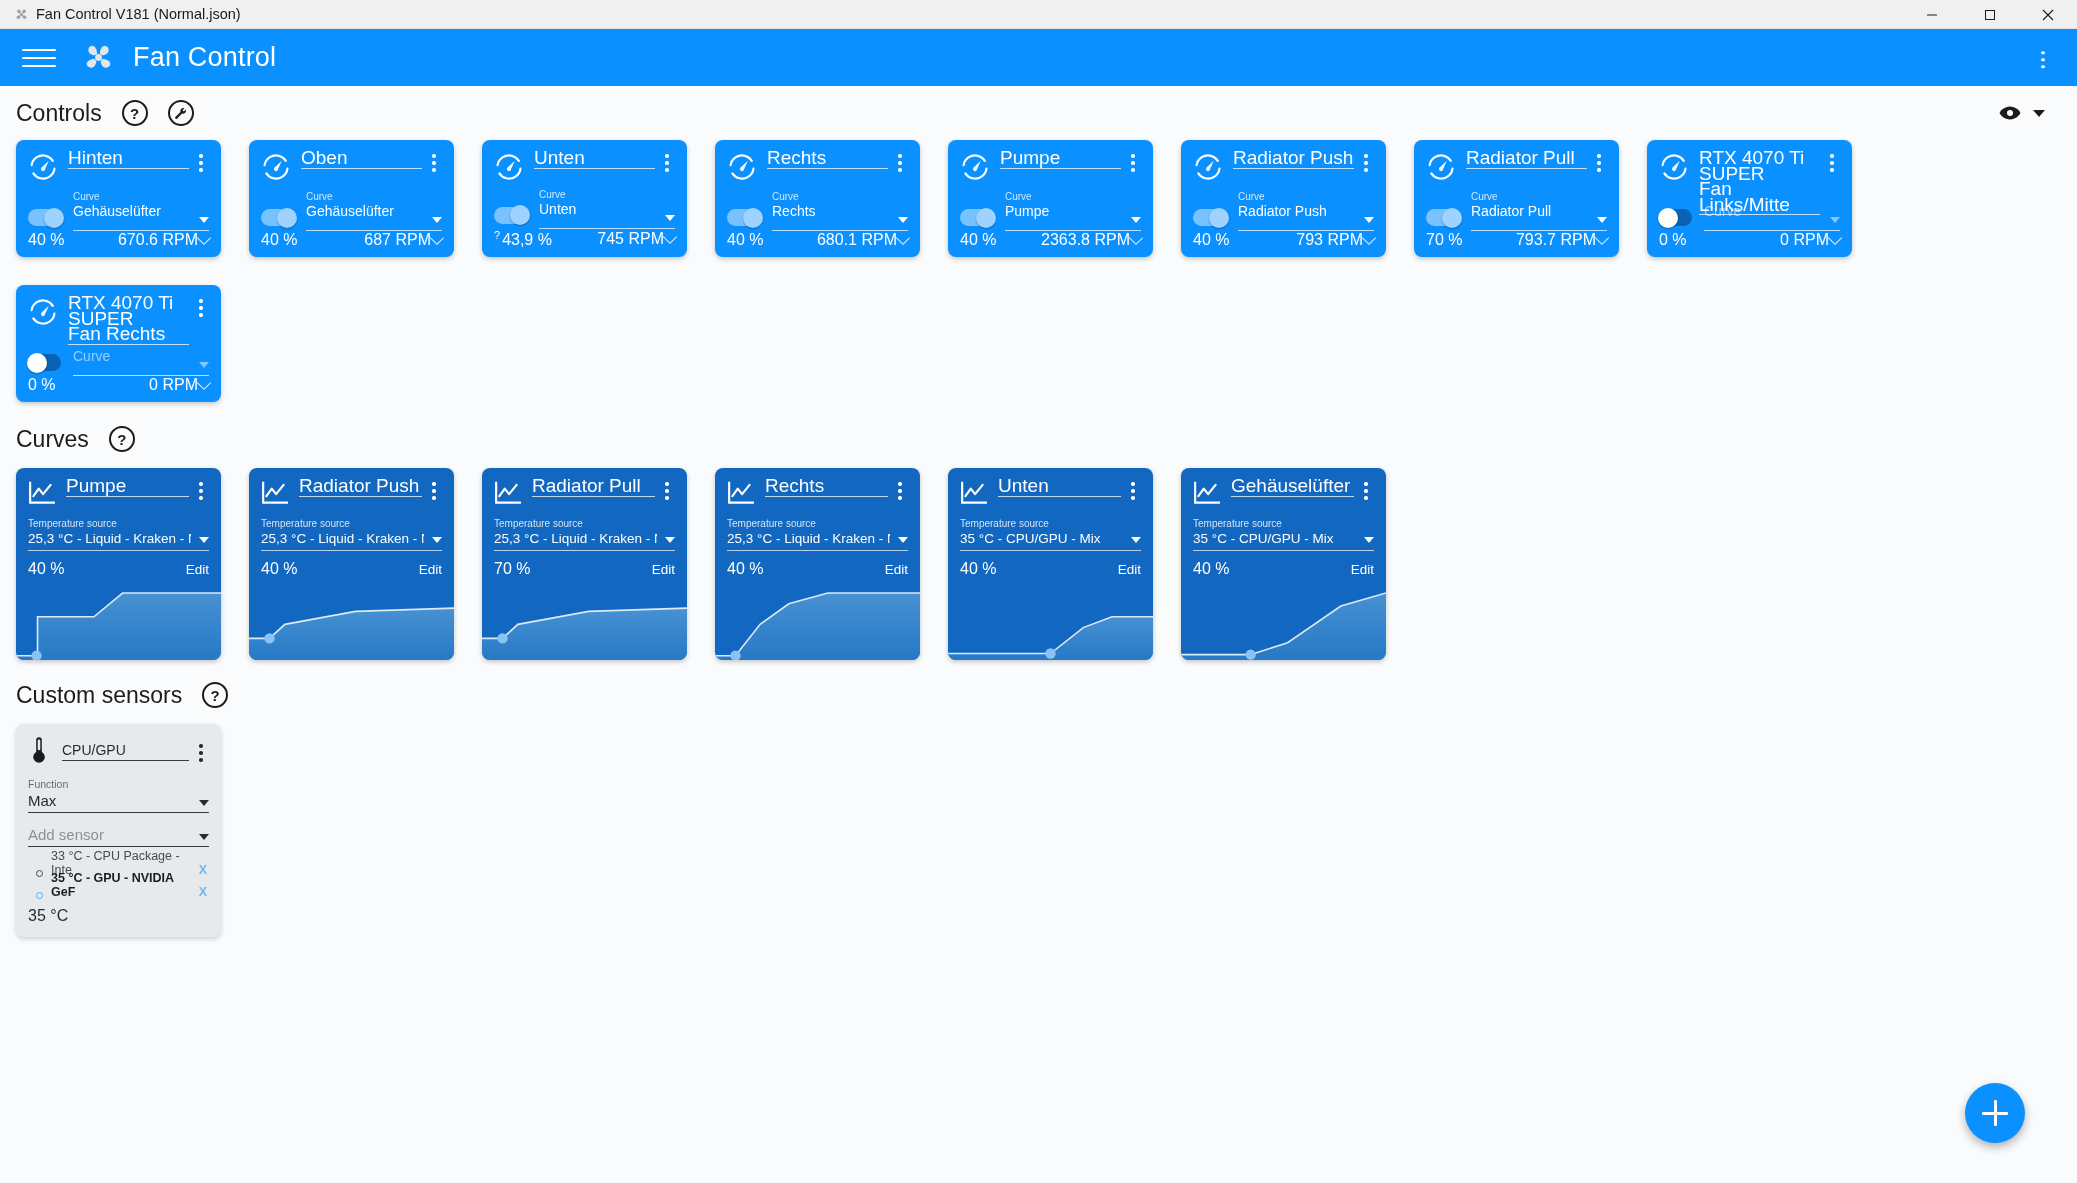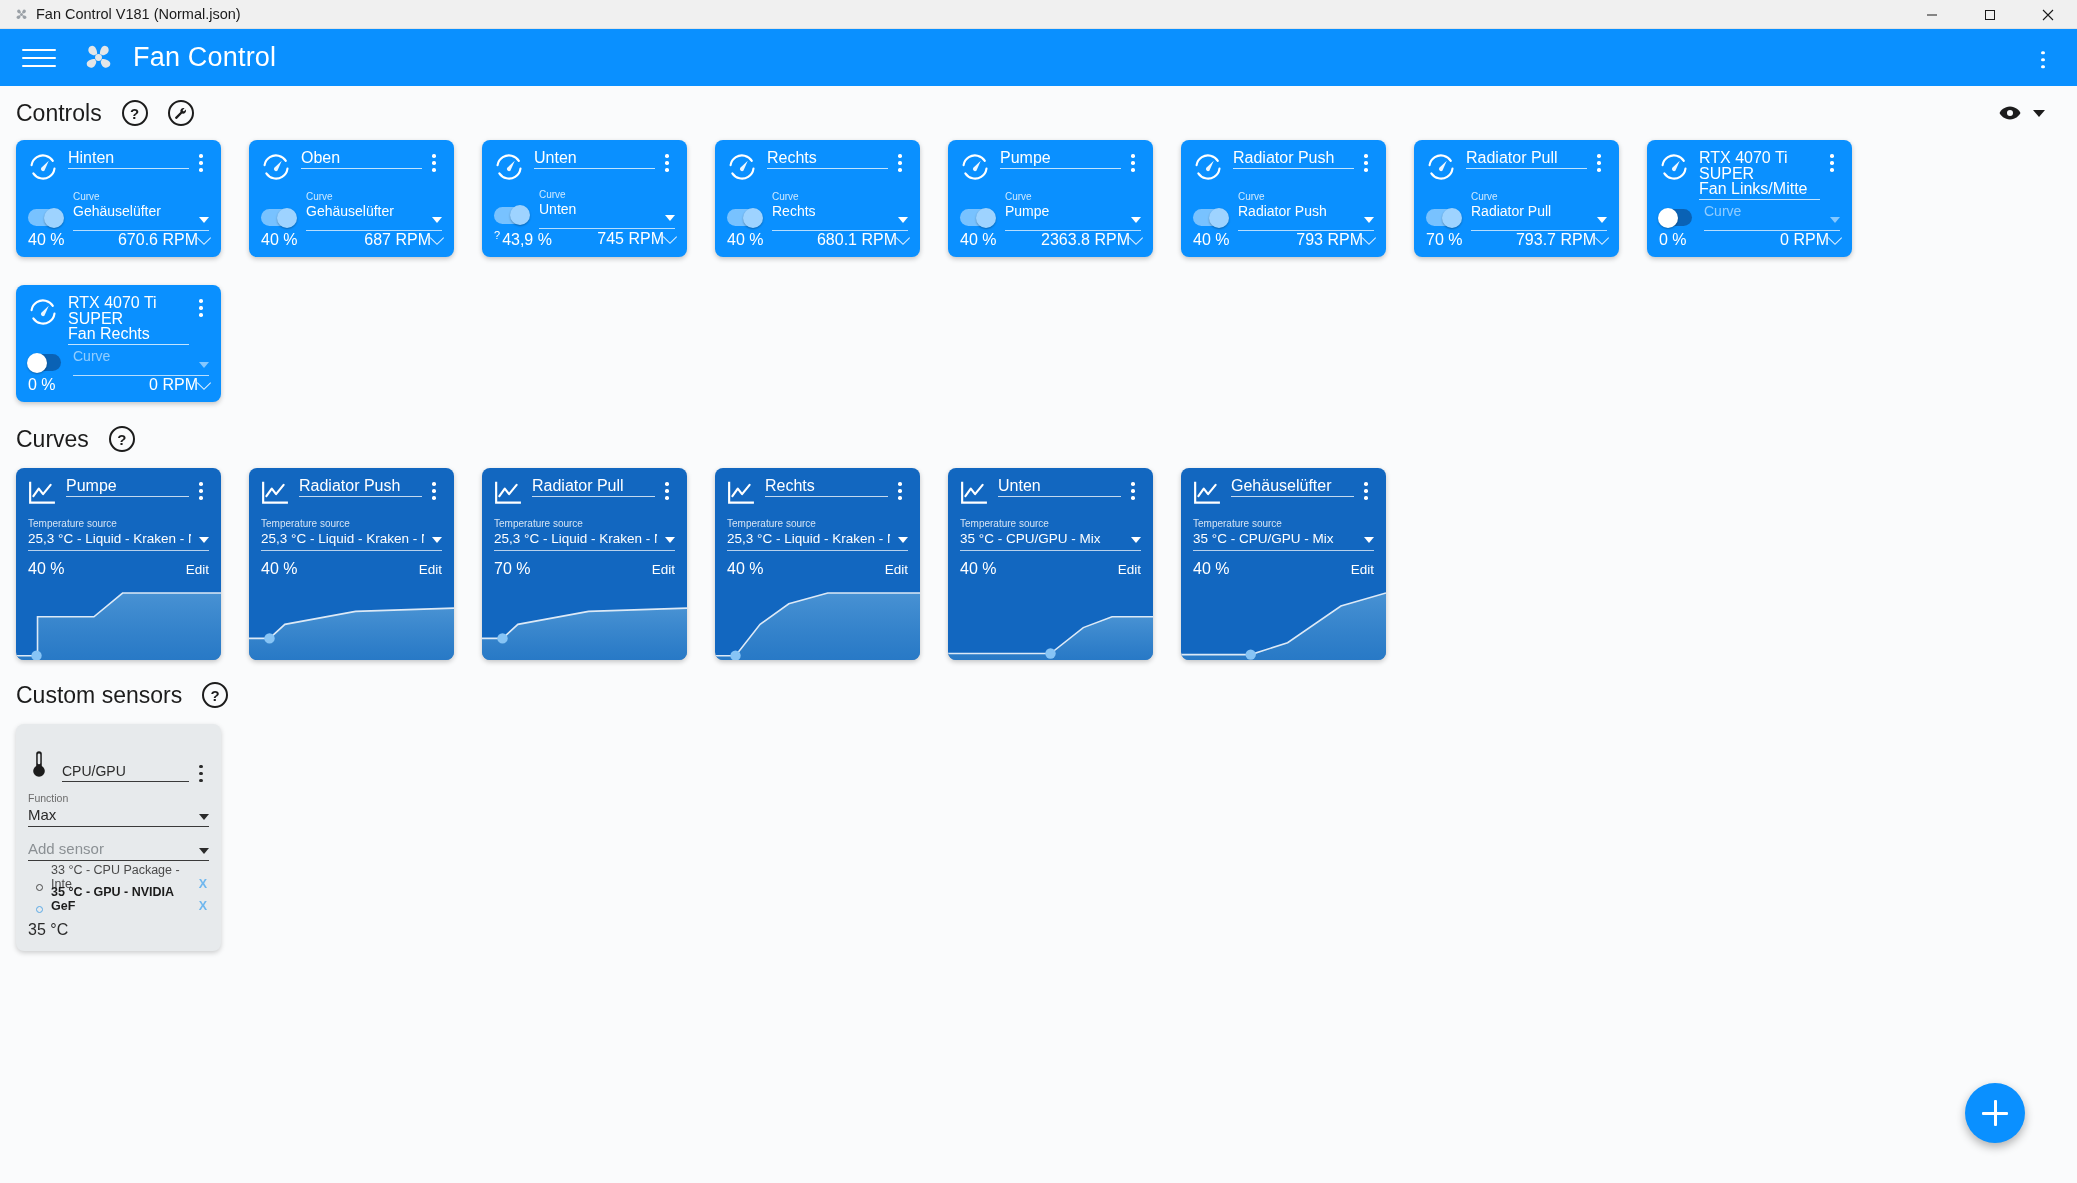--- a/index.html
+++ b/index.html
@@ -73,21 +73,21 @@
     color: #ffffff;
     display:flex; flex-direction:column;
   }
   .ctl-row1 { display:flex; align-items:flex-start; height: 46px; }
   .gauge { width: 30px; flex: none; margin-top: 2px; }
   .name-field {
     flex: 1; margin-left: 10px; margin-right: 4px;
     border-bottom: 1px solid rgba(255,255,255,0.75);
     padding-bottom: 2px;
   }
-  .name-text { font-size: 16px; color:#ffffff; line-height: 15.5px; white-space: pre-line; }
+  .name-text { font-size: 19px; color:#ffffff; line-height: 15.5px; white-space: pre-line; }
   .kebab { width: 16px; display:flex; flex-direction:column; align-items:center; gap:3.5px; padding-top:4px; cursor:pointer; flex:none; }
   .kebab i { width:3.5px; height:3.5px; border-radius:50%; background:#ffffff; display:block; }
 
   .ctl-row2 { display:flex; align-items:flex-end; margin-top: 2px; height: 34px; }
   .switch { width: 33px; height: 17px; border-radius: 9px; position: relative; flex:none; margin-bottom: 5px; cursor:pointer; }
   .switch.on { background: rgba(255,255,255,0.45); }
   .switch.on .knob { left: 16px; background:#9ed3ff; }
   .switch.off { background: #0a62b5; }
   .switch.off .knob { left: -1px; background:#ffffff; }
   .knob {
@@ -138,21 +138,21 @@
   .cc-pct { font-size: 16px; }
   .cc-edit { margin-left:auto; font-size: 13.5px; color:#ffffff; cursor:pointer; }
   .cc-graph { position:absolute; left:0; right:0; bottom:0; height: 108px; }
 
   
   .sensor-card {
     width: 205px; background: #e7eaec;
     border-radius: 8px; box-shadow: 0 2px 5px rgba(0,0,0,0.18);
     padding: 10px 12px 12px 12px; color: #1c1c1c;
   }
-  .sc-row1 { display:flex; align-items:flex-end; height: 34px; margin-top: 14px; }
+  .sc-row1 { display:flex; align-items:center; height: 34px; }
   .sc-name { flex:1; margin-left: 12px; margin-right:4px; border-bottom: 1px solid #3a3a3a; padding-bottom:2px; }
   .sc-name-text { font-size: 14px; color:#2b2b2b; }
   .kebab.dark i { background:#2b2b2b; }
   .sc-field { margin-top: 10px; border-bottom: 1px solid #3a3a3a; position:relative; padding-right:18px; padding-bottom:2px; }
   .sc-field-label { font-size: 10.5px; color:#6b6b6b; line-height:13px; }
   .sc-field-value { font-size: 15px; color:#2b2b2b; line-height:19px; }
   .sc-field-value.placeholder { color:#8b9094; }
   .caret-dark { position:absolute; right:0; bottom:6px; width:0;height:0;
     border-left:5px solid transparent; border-right:5px solid transparent; border-top:6px solid #2b2b2b; }
   .sc-list { margin-top: 8px; }

